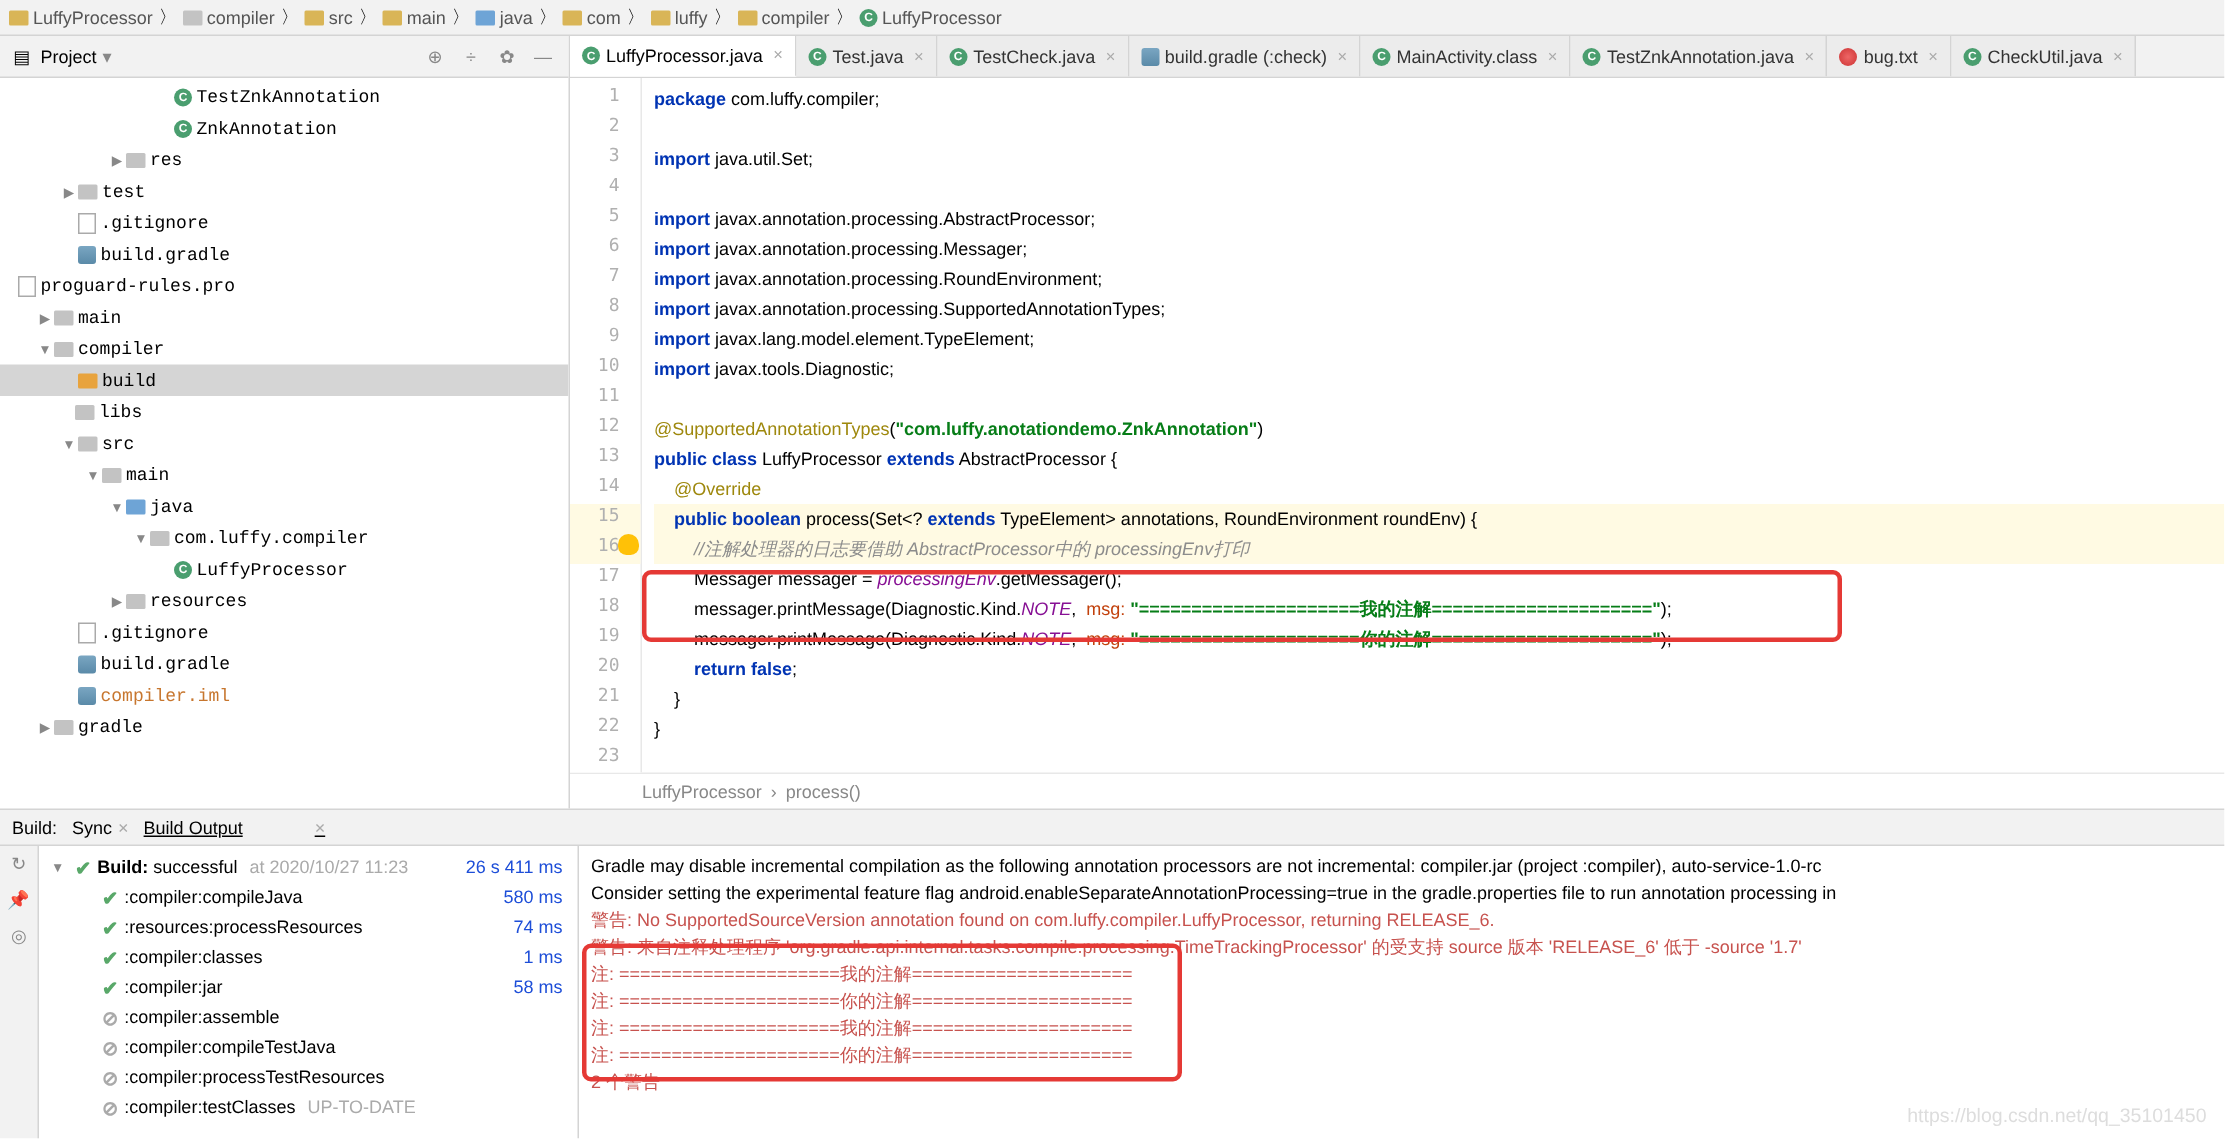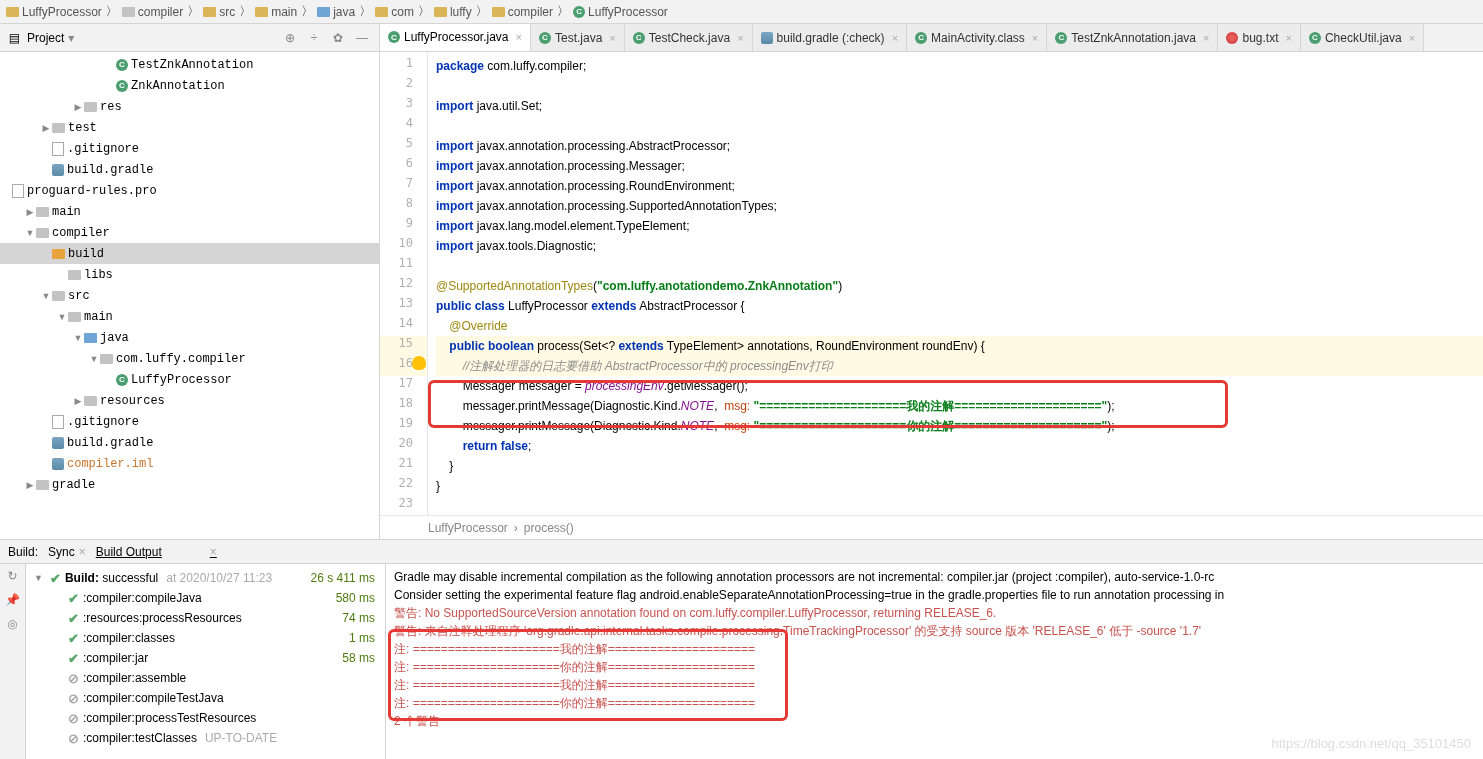--- a/index.html
+++ b/index.html
@@ -72,21 +72,21 @@
 .bbody { flex:1; display:flex; min-height:0; }
 .btool { width:26px; background:#f2f2f2; border-right:1px solid #d4d4d4; display:flex; flex-direction:column; align-items:center; padding-top:4px; gap:8px; }
 .btool .ti { width:16px; height:16px; color:#888; cursor:pointer; display:flex; align-items:center; justify-content:center; }
 .btree { width:360px; border-right:1px solid #d4d4d4; overflow:auto; padding:4px 0; }
 .btree-row { height:20px; display:flex; align-items:center; padding-left:8px; gap:4px; cursor:pointer; }
 .btree-row .tw { width:12px; color:#888; font-size:9px; }
 .check { color:#59a869; font-weight:bold; font-size:13px; }
 .nope { color:#aaa; font-weight:bold; font-size:13px; }
 .btree-row .task { color:#000; }
 .btree-row .extra { color:#aaa; margin-left:4px; }
-.btree-row .time { margin-left:auto; padding-right:10px; color:#4d7c0f; }
+.btree-row .time { margin-left:auto; padding-right:10px; color:#1d4ed8; }
 .bout { flex:1; padding:4px 8px; font-family:Consolas,monospace; font-size:12.5px; line-height:18px; overflow:hidden; white-space:pre; position:relative; }
 .bout .warn { color:#c7524e; }
 .watermark { position:absolute; right:12px; bottom:6px; color:#ddd; font-size:13px; font-family:Arial; }
 </style>
 </head>
 <body>
 
 <div class="root">
 
   <div class="breadcrumbs" id="breadcrumbs">
@@ -193,21 +193,21 @@
           <div class="tree-row" style="padding-left: 24px;">
             <span class="tw">▼</span>
             <span class="folder-ic grey"></span>
             <span class="lbl">compiler</span>
           </div>
           <div class="tree-row sel" style="padding-left: 40px;">
             <span class="tw"></span>
             <span class="folder-ic orange"></span>
             <span class="lbl">build</span>
           </div>
-          <div class="tree-row" style="padding-left: 56px;">
+          <div class="tree-row" style="padding-left: 38px;">
             <span class="tw"></span>
             <span class="folder-ic grey"></span>
             <span class="lbl">libs</span>
           </div>
           <div class="tree-row" style="padding-left: 40px;">
             <span class="tw">▼</span>
             <span class="folder-ic grey"></span>
             <span class="lbl">src</span>
           </div>
           <div class="tree-row" style="padding-left: 56px;">

